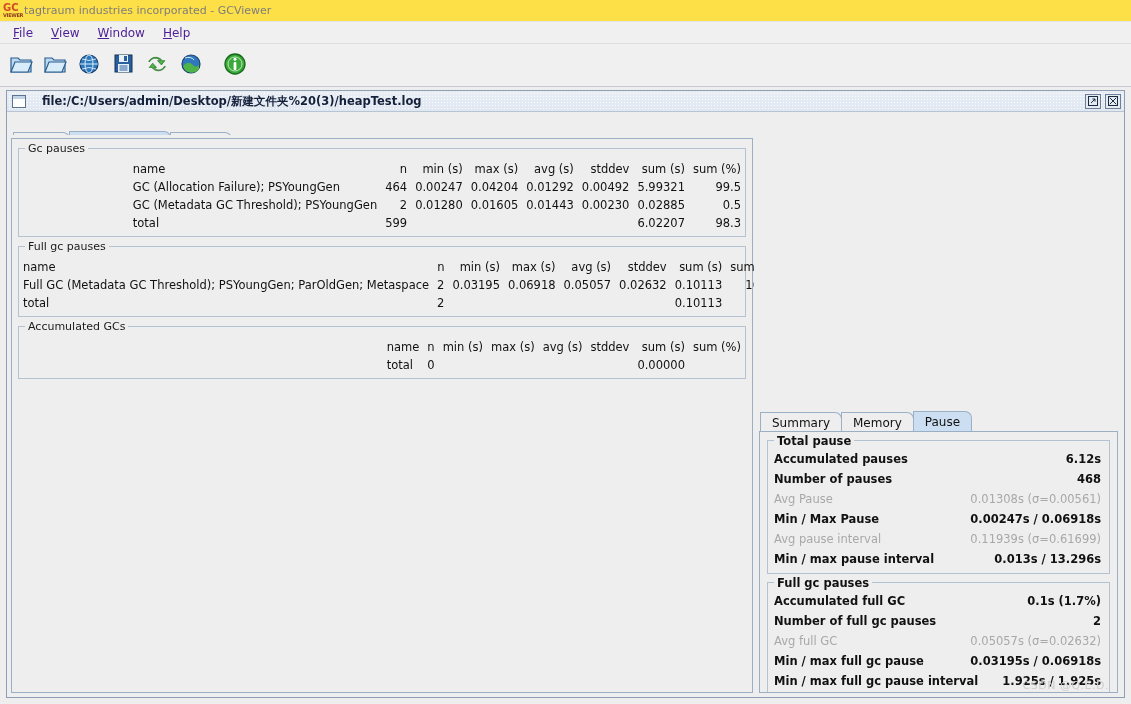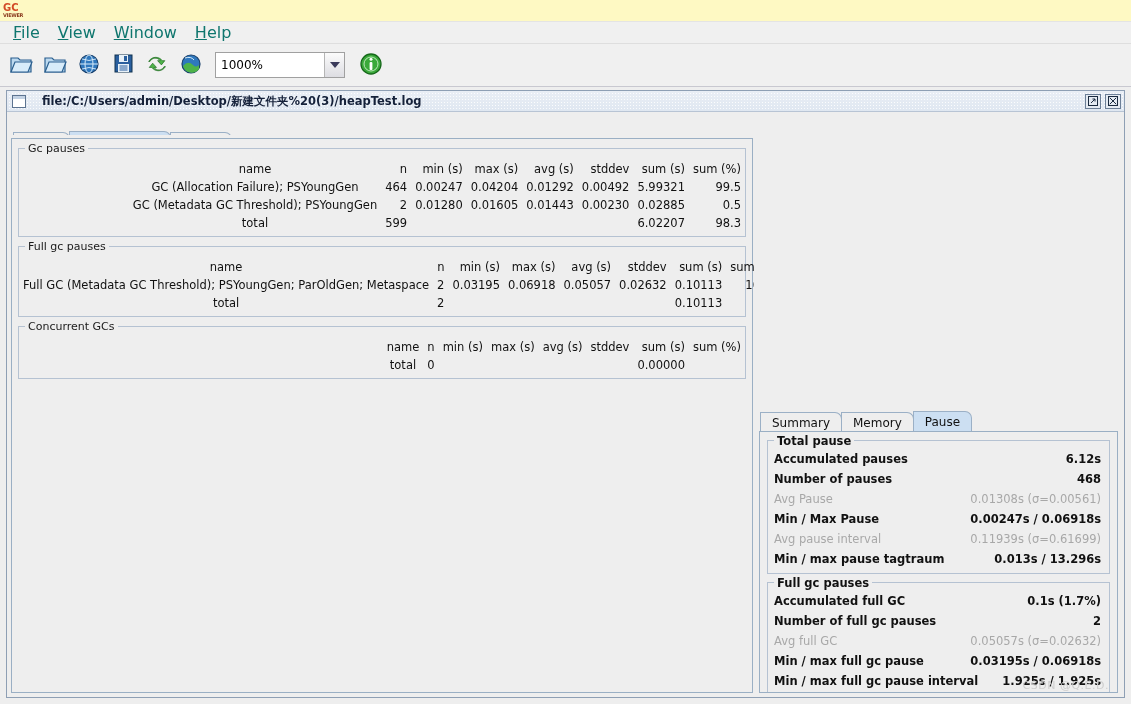--- a/index.html
+++ b/index.html
@@ -9,21 +9,21 @@
     overflow: hidden;
     background: #eeeeee;
     font-family: "DejaVu Sans", "Liberation Sans", sans-serif;
     font-size: 11px;
     color: #000;
   }
 
   
   #titlebar {
     height: 22px;
-    background: #fef9c3;
+    background: #fde047;
     display: flex;
     align-items: center;
     padding-left: 3px;
     border-bottom: 1px solid #e4e4e4;
   }
   #titlebar .app-icon {
     width: 16px; height: 16px;
     margin-right: 5px;
     position: relative;
     display: inline-block;
@@ -47,22 +47,22 @@
   #menubar {
     height: 22px;
     background: #f0f0f0;
     display: flex;
     align-items: center;
     padding-left: 4px;
     border-bottom: 1px solid #dedede;
   }
   #menubar .menu-item {
     padding: 2px 9px;
-    font-size: 16px;
-    color: #0f766e;
+    font-size: 12px;
+    color: #4c1d95;
     cursor: default;
   }
   #menubar .menu-item .mn { text-decoration: underline; }
 
   
   #toolbar {
     height: 43px;
     background: #f0f0f0;
     display: flex;
     align-items: center;
@@ -248,21 +248,21 @@
   }
   table.ev th, table.ev td {
     padding: 1px 4px;
     text-align: right;
     white-space: nowrap;
     font-weight: normal;
     color: #111;
     line-height: 16px;
   }
   table.ev th { font-weight: normal; }
-  table.ev td.nm, table.ev th.nm { text-align: center; }
+  table.ev td.nm, table.ev th.nm { text-align: left; }
 
   
   #right-tabs {
     position: absolute;
     left: 4px; top: 276px;
     display: flex;
     align-items: flex-end;
     height: 21px;
   }
   #right-tabs .tab { height: 20px; }
@@ -314,20 +314,21 @@
   }
 </style>
 </head>
 <body>
 
 <div id="titlebar">
   <span class="app-icon">
     <span class="gc">GC</span>
     <span class="vw">VIEWER</span>
   </span>
+  <span class="title-text">tagtraum industries incorporated - GCViewer</span>
 </div>
 
 <div id="menubar">
   <div class="menu-item"><span class="mn">F</span><span>ile</span></div>
   <div class="menu-item"><span class="mn">V</span><span>iew</span></div>
   <div class="menu-item"><span class="mn">W</span><span>indow</span></div>
   <div class="menu-item"><span class="mn">H</span><span>elp</span></div>
 </div>
 
 <div id="toolbar">
@@ -388,26 +389,20 @@
   <div class="tbtn">
     <span>
       <svg width="22" height="22" viewBox="0 0 22 22">
         <circle cx="11" cy="11" r="9" fill="#2f78bd" stroke="#173f6b" stroke-width="1.2"></circle>
         <path d="M3 13 q5 -6 10 -1 q3 3 6 0 l0 4 a9 9 0 0 1 -16 -3 Z" fill="#4eb349"></path>
         <path d="M5 5 q6 -2 9 2" fill="none" stroke="#d8ecfa" stroke-width="1"></path>
       </svg>
     </span>
   </div>
 
-  <div class="combo">
-    <span class="cval">1000%</span>
-    <span class="carrow">
-        <i></i>
-      </span>
-  </div>
 
   <div class="tb-sep"></div>
 
   <div class="tbtn">
     <span>
       <svg width="24" height="24" viewBox="0 0 24 24">
         <circle cx="12" cy="12" r="10" fill="#3aa93a" stroke="#16691a" stroke-width="1.3"></circle>
         <circle cx="12" cy="12" r="7" fill="none" stroke="#bde8ba" stroke-width="1"></circle>
         <circle cx="12" cy="7.2" r="1.5" fill="#ffffff"></circle>
         <rect x="10.6" y="10" width="2.8" height="8" rx="1" fill="#ffffff"></rect>
@@ -538,21 +533,21 @@
               <td></td>
               <td></td>
               <td>0.10113</td>
               <td>1.7</td>
             </tr>
           </tbody>
         </table>
       </div>
 
       <div class="group">
-        <span class="glabel">Concurrent GCs</span>
+        <span class="glabel">Accumulated GCs</span>
         <table class="ev">
           <thead>
             <tr>
               <th class="nm">name</th>
               <th>n</th>
               <th>min (s)</th>
               <th>max (s)</th>
               <th>avg (s)</th>
               <th>stddev</th>
               <th>sum (s)</th>
@@ -609,21 +604,21 @@
           </div>
           <div class="prow">
             <span class="k">Min / Max Pause</span>
             <span class="v">0.00247s / 0.06918s</span>
           </div>
           <div class="prow dim">
             <span class="k">Avg pause interval</span>
             <span class="v">0.11939s (σ=0.61699)</span>
           </div>
           <div class="prow">
-            <span class="k">Min / max pause tagtraum</span>
+            <span class="k">Min / max pause interval</span>
             <span class="v">0.013s / 13.296s</span>
           </div>
         </div>
 
         <div class="rgroup">
           <span class="glabel">Full gc pauses</span>
           <div class="prow">
             <span class="k">Accumulated full GC</span>
             <span class="v">0.1s (1.7%)</span>
           </div>

